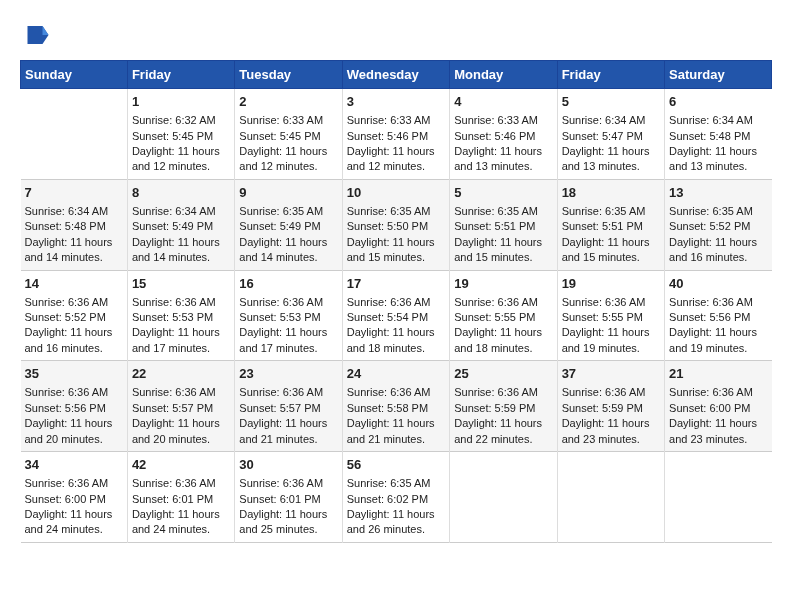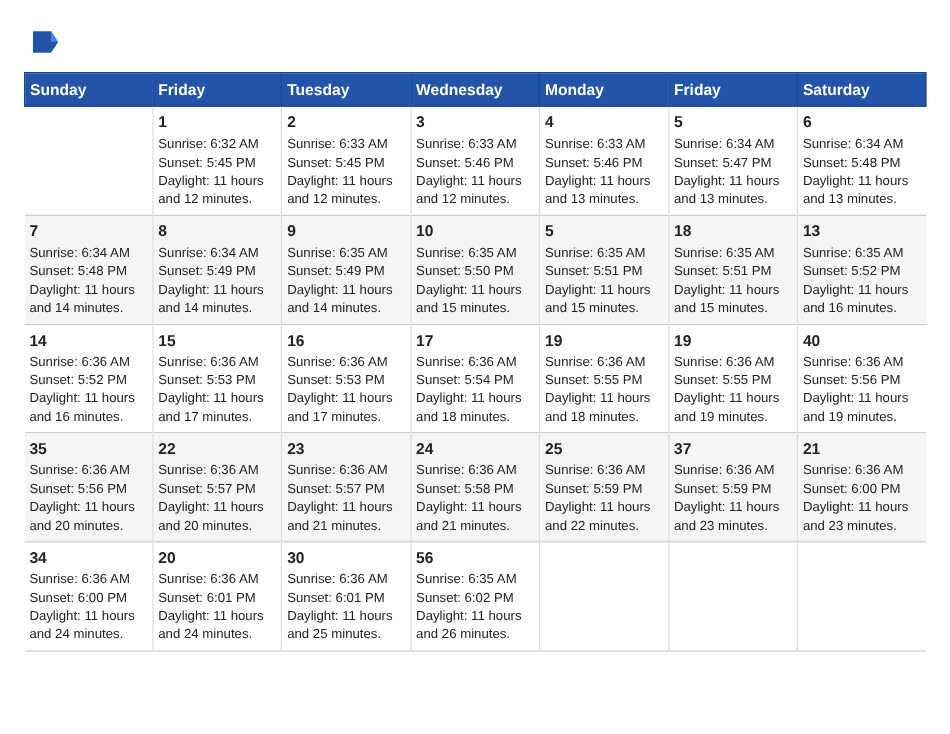--- a/index.html
+++ b/index.html
@@ -236,21 +236,21 @@
         <td><span class="day-num">21</span><span class="cell-content">Sunrise: 6:36 AM
 Sunset: 6:00 PM
 Daylight: 11 hours
 and 23 minutes.</span></td>
       </tr>
       <tr>
         <td><span class="day-num">34</span><span class="cell-content">Sunrise: 6:36 AM
 Sunset: 6:00 PM
 Daylight: 11 hours
 and 24 minutes.</span></td>
-        <td><span class="day-num">20</span><span class="cell-content">Sunrise: 6:36 AM
+        <td><span class="day-num">42</span><span class="cell-content">Sunrise: 6:36 AM
 Sunset: 6:01 PM
 Daylight: 11 hours
 and 24 minutes.</span></td>
         <td><span class="day-num">30</span><span class="cell-content">Sunrise: 6:36 AM
 Sunset: 6:01 PM
 Daylight: 11 hours
 and 25 minutes.</span></td>
         <td><span class="day-num">56</span><span class="cell-content">Sunrise: 6:35 AM
 Sunset: 6:02 PM
 Daylight: 11 hours

